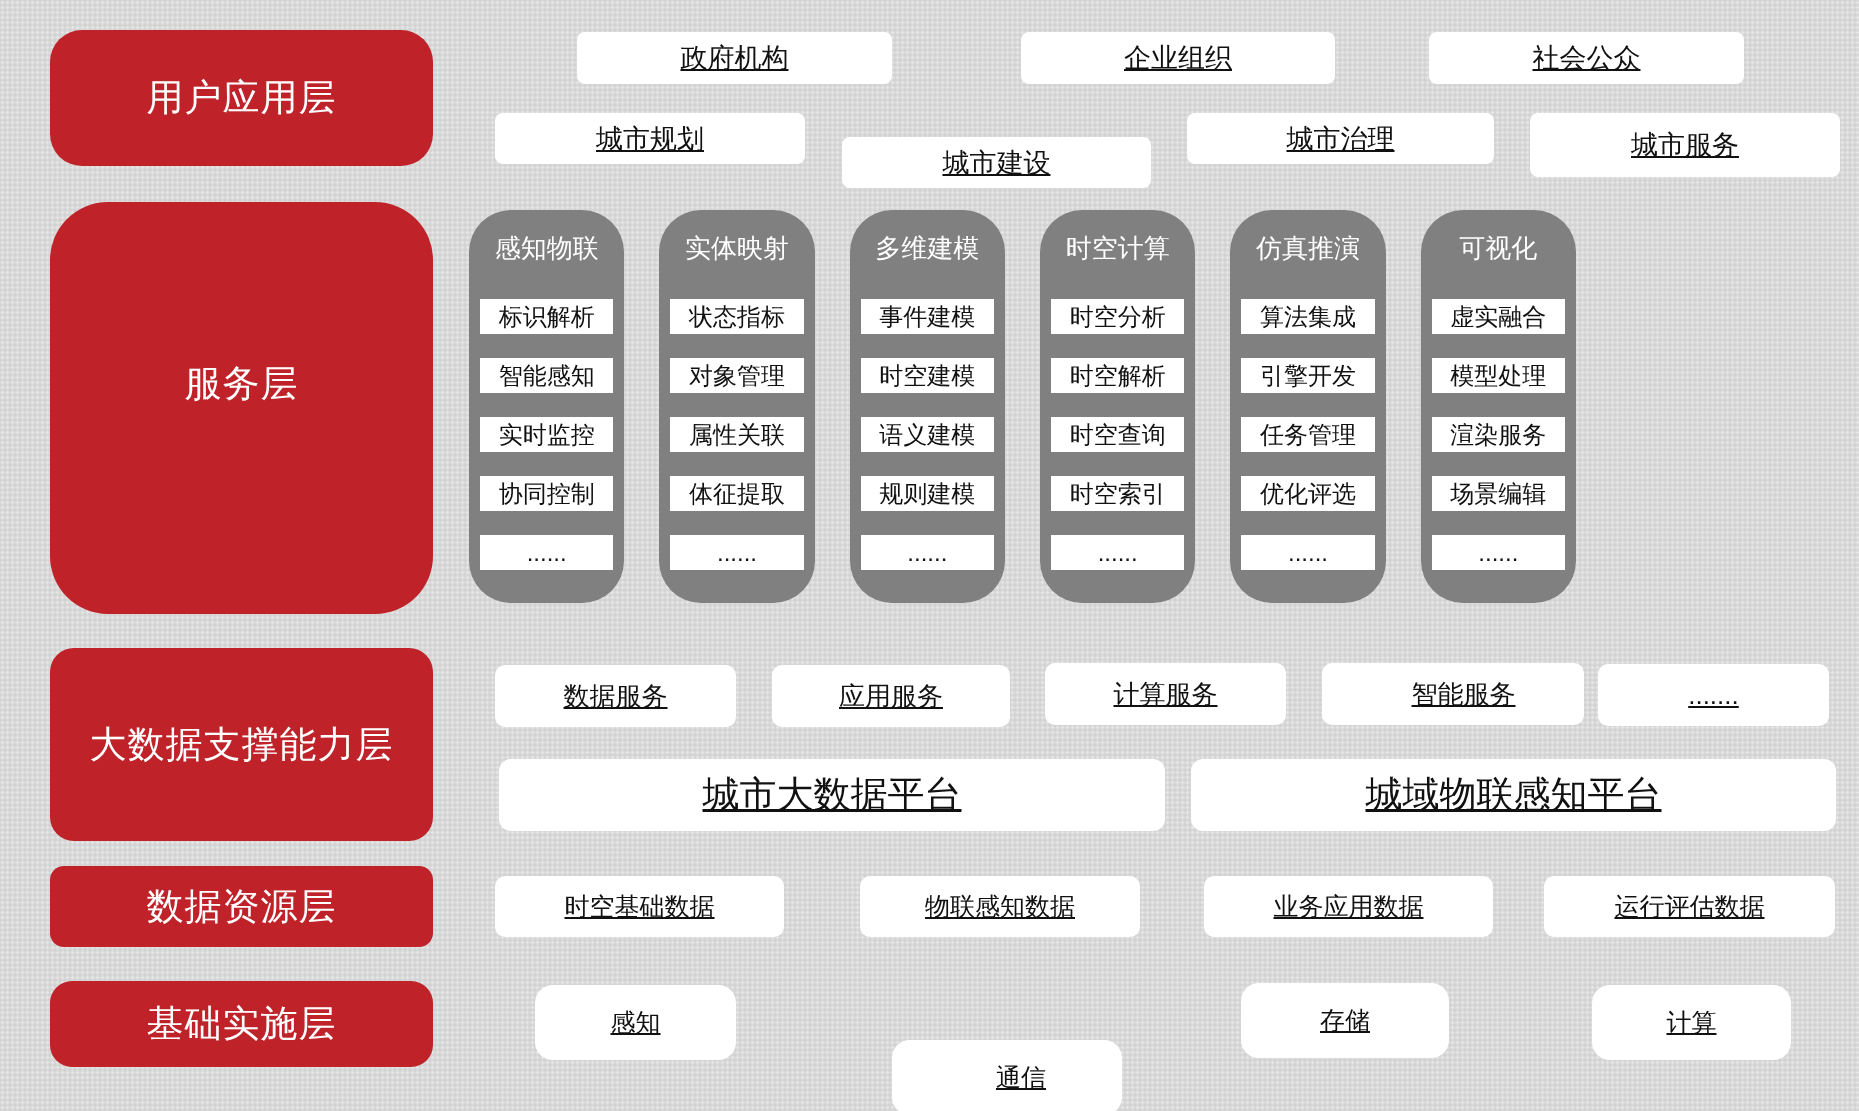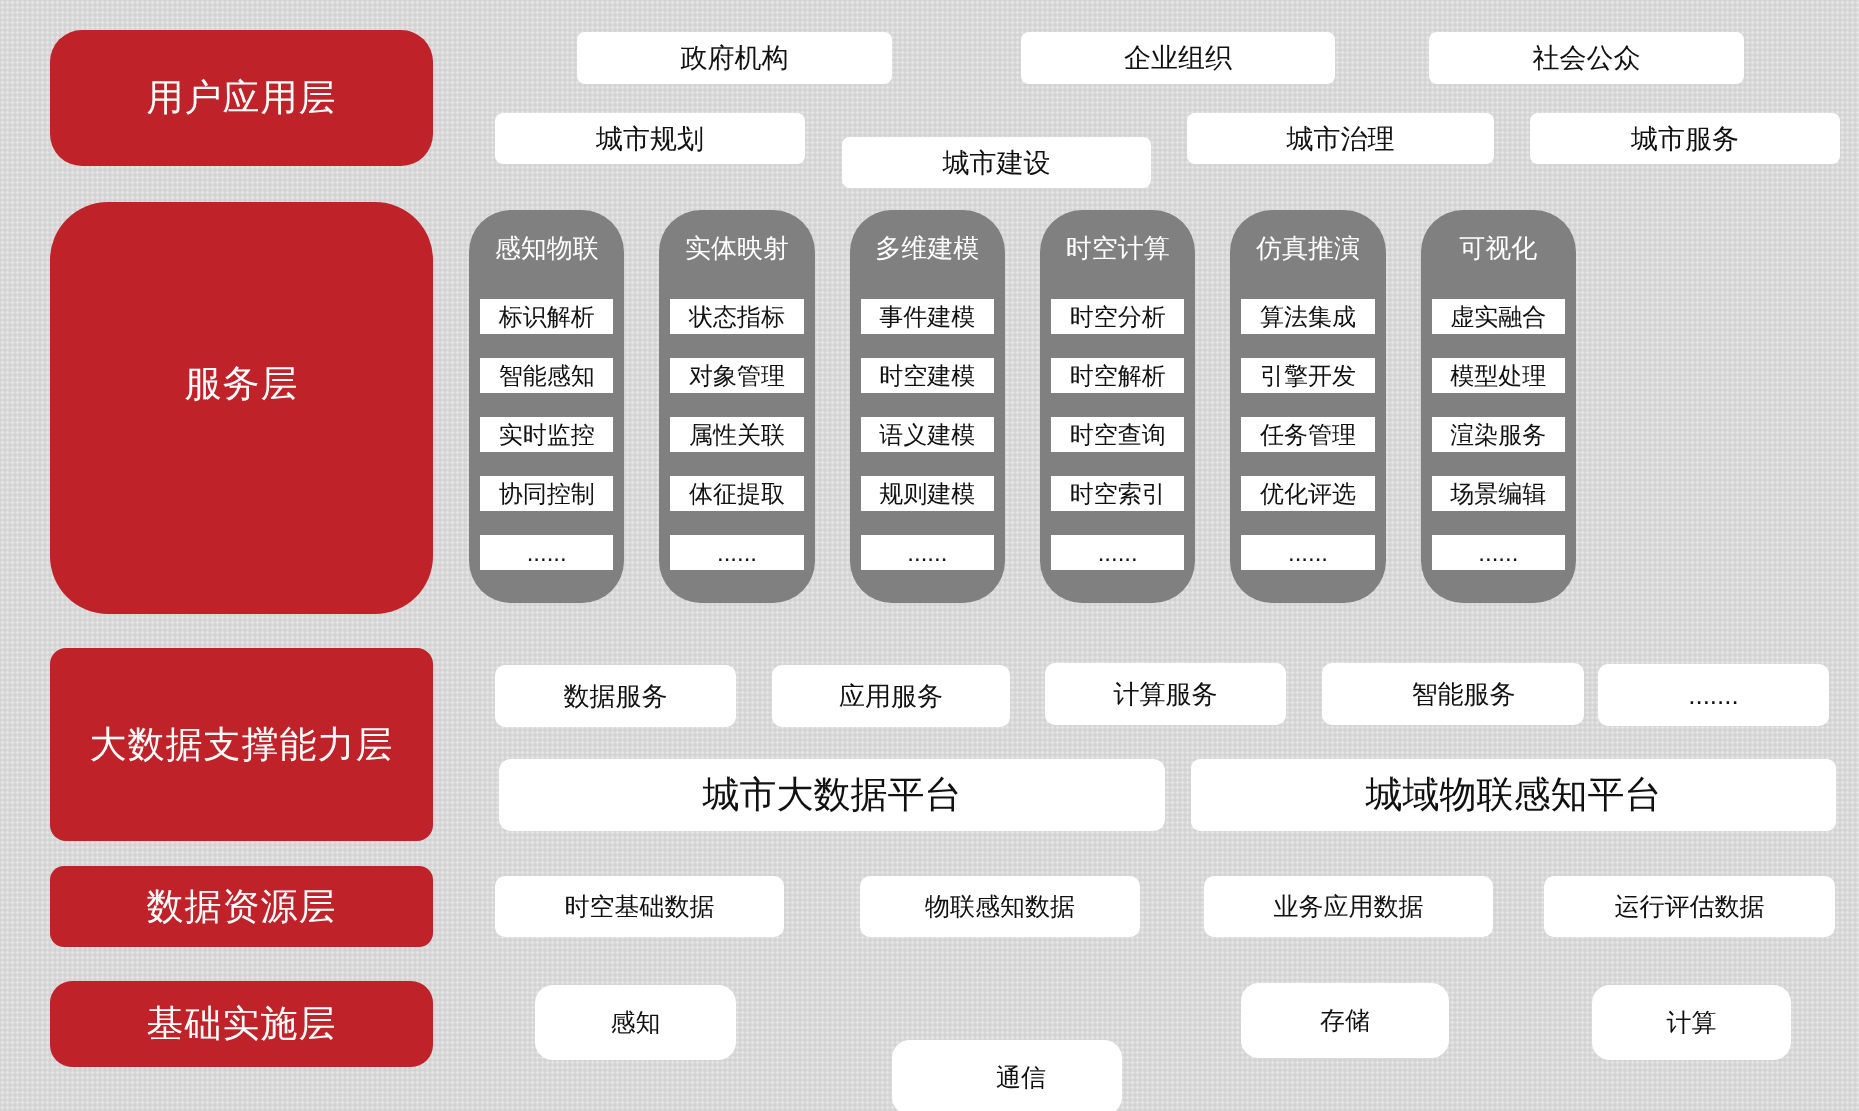--- a/index.html
+++ b/index.html
@@ -14,21 +14,21 @@
   
   .layer-box{
     position:absolute;left:50px;width:383px;background:#bf2329;color:#fff;
     display:flex;align-items:center;justify-content:center;
     font-size:37px;letter-spacing:1px;text-align:center;
   }
   
   .wb{
     position:absolute;background:#fff;color:#111;
     display:flex;align-items:center;justify-content:center;
-    font-size:27px;border-radius:8px;text-align:left;
+    font-size:27px;border-radius:8px;text-align:left;text-decoration:underline;
   }
   
   .svc-row{position:absolute;left:469px;top:210px;width:1107px;height:393px;display:flex;gap:35px;}
   .svc-col{
     flex:1;background:#808080;border-radius:42px;
     display:flex;flex-direction:column;padding:20px 11px 33px;box-sizing:border-box;
   }
   .svc-title{height:36px;line-height:36px;text-align:center;color:#fff;font-size:26px;flex:none;}
   .svc-items{flex:1;margin-top:33px;display:flex;flex-direction:column;justify-content:space-between;}
   .svc-item{
@@ -42,34 +42,34 @@
 </style>
 </head>
 <body>
 
 <div class="canvas">
 
   <div class="layer-box" style="top:30px;height:136px;border-radius:32px;">用户应用层</div>
 
   <div class="layer-box" style="top:202px;height:412px;border-radius:58px;padding-bottom:48px;box-sizing:border-box;">服务层</div>
 
-  <div class="layer-box" style="top:648px;height:193px;border-radius:16px;">大数据支撑能力层</div>
+  <div class="layer-box" style="top:648px;height:193px;border-radius:24px;">大数据支撑能力层</div>
 
   <div class="layer-box" style="top:866px;height:81px;border-radius:14px;">数据资源层</div>
 
   <div class="layer-box" style="top:981px;height:86px;border-radius:22px;">基础实施层</div>
 
   <div class="wb" style="left:577px;top:32px;width:315px;height:52px;">政府机构</div>
   <div class="wb" style="left:998px;top:32px;width:314px;height:52px;margin-left:23px;">企业组织</div>
   <div class="wb" style="left:1429px;top:32px;width:315px;height:52px;">社会公众</div>
 
   <div class="wb" style="left:495px;top:113px;width:310px;height:51px;">城市规划</div>
   <div class="wb" style="left:842px;top:113px;width:309px;height:51px;margin-top:24px;">城市建设</div>
   <div class="wb" style="left:1187px;top:113px;width:307px;height:51px;">城市治理</div>
-  <div class="wb" style="left:1530px;top:113px;width:310px;height:51px;">城市服务</div>
+  <div class="wb" style="left:1530px;top:113px;width:310px;height:64px;">城市服务</div>
 
   <div class="svc-row">
 
     <div class="svc-col">
       <div class="svc-title">感知物联</div>
       <div class="svc-items">
         <div class="svc-item">标识解析</div>
         <div class="svc-item">智能感知</div>
         <div class="svc-item">实时监控</div>
         <div class="svc-item">协同控制</div>
@@ -134,21 +134,21 @@
 
   </div>
 
   <div class="wb svcsrow" style="left:495px;top:665px;width:241px;height:62px;">数据服务</div>
   <div class="wb svcsrow" style="left:772px;top:665px;width:238px;height:62px;">应用服务</div>
   <div class="wb svcsrow" style="left:1045px;top:663px;width:241px;height:62px;">计算服务</div>
   <div class="wb svcsrow" style="left:1322px;top:663px;width:241px;height:62px;padding-left:21px;">智能服务</div>
   <div class="wb svcsrow" style="left:1598px;top:664px;width:231px;height:62px;">.......</div>
 
   <div class="wb plat" style="left:499px;top:759px;width:666px;height:72px;">城市大数据平台</div>
-  <div class="wb plat" style="left:1191px;top:759px;width:645px;height:72px;border-radius:9px;">城域物联感知平台</div>
+  <div class="wb plat" style="left:1191px;top:759px;width:645px;height:72px;">城域物联感知平台</div>
 
   <div class="wb datarow" style="left:495px;top:876px;width:289px;height:61px;">时空基础数据</div>
   <div class="wb datarow" style="left:860px;top:876px;width:280px;height:61px;">物联感知数据</div>
   <div class="wb datarow" style="left:1204px;top:876px;width:289px;height:61px;">业务应用数据</div>
   <div class="wb datarow" style="left:1544px;top:876px;width:291px;height:61px;">运行评估数据</div>
 
   <div class="wb infra" style="left:535px;top:985px;width:201px;height:75px;">感知</div>
   <div class="wb infra" style="left:892px;top:1040px;width:202px;height:75px;padding-left:28px;">通信</div>
   <div class="wb infra" style="left:1241px;top:983px;width:208px;height:75px;">存储</div>
   <div class="wb infra" style="left:1592px;top:985px;width:199px;height:75px;">计算</div>

